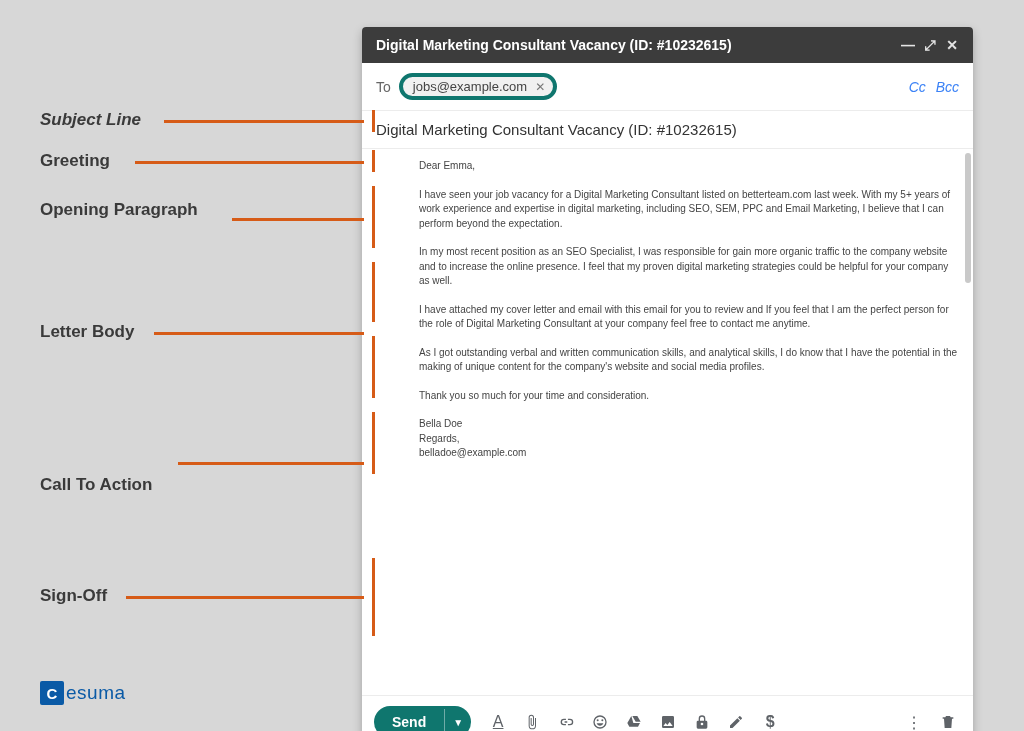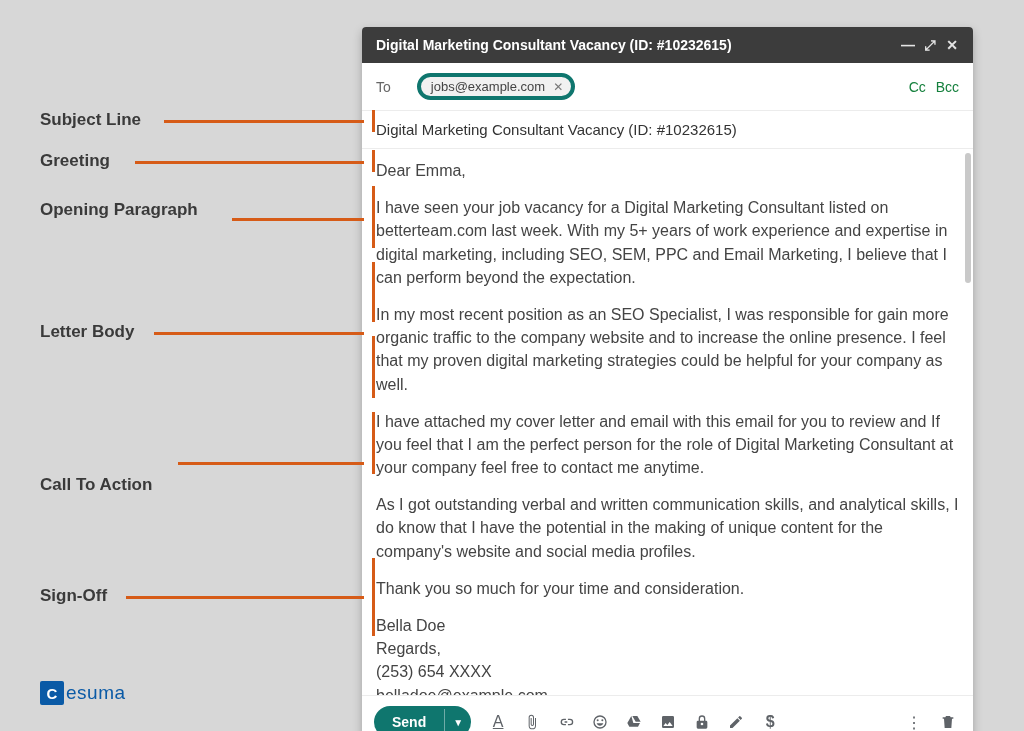--- a/index.html
+++ b/index.html
@@ -43,56 +43,58 @@
     font-size: 14px;
   }
   .to-row {
     display: flex;
     align-items: center;
     padding: 10px 14px;
     font-size: 14px;
     color: #555;
     border-bottom: 1px solid #ececec;
   }
-  .to-label { margin-right: 26px; color:#666; }
+  .to-label { margin-right: 8px; color:#666; }
   .chip {
     display: inline-flex;
     align-items: center;
     background: #f1f1f1;
     border: 4px solid #0f766e;
     border-radius: 14px;
     padding: 2px 8px 2px 10px;
     font-size: 13px;
     color: #444;
   }
   .chip .chip-x {
     margin-left: 8px;
     font-size: 12px;
     color: #777;
     cursor: pointer;
   }
   .ccbcc {
     margin-left: auto;
-    color: #15803d;
-    font-size: 14px;
+    color: #3b82f6;
+    font-size: 14px;
+    font-style: italic;
   }
   .subject-row {
     padding: 10px 14px;
     font-size: 15px;
     color: #333;
     border-bottom: 1px solid #ececec;
   }
   .body-area {
     position: relative;
     padding: 10px 14px 6px 14px;
-    font-size: 16px;
+    font-size: 10px;
     color: #444;
     line-height: 1.45;
     height: 530px;
     overflow: hidden;
+    margin-left: 43px;
   }
   .body-area p { margin: 0 0 14px 0; }
   .scrollbar {
     position: absolute;
     right: 2px;
     top: 4px;
     width: 6px;
     height: 130px;
     background: #c9c9c9;
     border-radius: 3px;
@@ -201,21 +203,20 @@
   <div class="body-area">
     <div class="scrollbar"></div>
     <p>Dear Emma,</p>
     <p>I have seen your job vacancy for a Digital Marketing Consultant listed on betterteam.com last week. With my 5+ years of work experience and expertise in digital marketing, including SEO, SEM, PPC and Email Marketing, I believe that I can perform beyond the expectation.</p>
     <p>In my most recent position as an SEO Specialist, I was responsible for gain more organic traffic to the company website and to increase the online presence. I feel that my proven digital marketing strategies could be helpful for your company as well.</p>
     <p>I have attached my cover letter and email with this email for you to review and If you feel that I am the perfect person for the role of Digital Marketing Consultant at your company feel free to contact me anytime.</p>
     <p>As I got outstanding verbal and written communication skills, and analytical skills, I do know that I have the potential in the making of unique content for the company's website and social media profiles.</p>
     <p>Thank you so much for your time and consideration.</p>
     <p style="margin:0;">Bella Doe</p>
     <p style="margin:0;">Regards,</p>
-    <p style="margin:0;">(253) 654 XXXX</p>
     <p style="margin:0;">belladoe@example.com</p>
   </div>
 
   <div class="toolbar">
     <div class="send-btn">
       <span class="send-main">Send</span>
       <span class="send-more">▼</span>
     </div>
     <span class="tb-icon" style="margin-left:14px;text-decoration:underline;">A</span>
     <span class="tb-icon">
@@ -257,21 +258,21 @@
     <span class="tb-spacer"></span>
     <span class="tb-icon">⋮</span>
     <span class="tb-icon">
       <svg width="16" height="16" viewBox="0 0 24 24" fill="#5f6368">
           <path d="M6 7h12l-1 14H7L6 7zm3-4h6l1 2h4v2H4V5h4l1-2z"></path>
         </svg>
     </span>
   </div>
 </div>
 
-<div class="annot" style="top:110px;">Subject Line</div>
+<div class="annot" style="top:110px;font-style:italic;">Subject Line</div>
 <div class="annot" style="top:151px;">Greeting</div>
 <div class="annot" style="top:200px;">Opening Paragraph</div>
 <div class="annot" style="top:322px;">Letter Body</div>
 <div class="annot" style="top:452px;margin-top:23px;">Call To Action</div>
 <div class="annot" style="top:586px;">Sign-Off</div>
 
 <div class="line" style="left:164px; top:120px; width:200px; height:3px;"></div>
 <div class="line" style="left:372px; top:110px; width:3px; height:22px;"></div>
 
 <div class="line" style="left:135px; top:161px; width:229px; height:3px;"></div>

